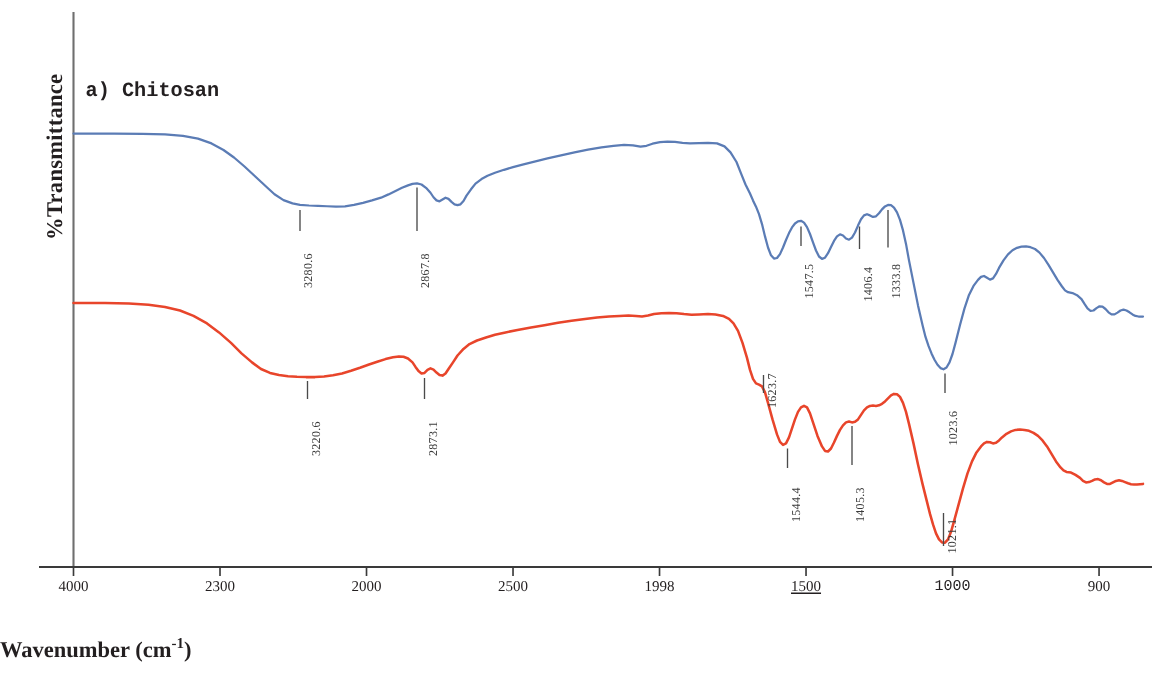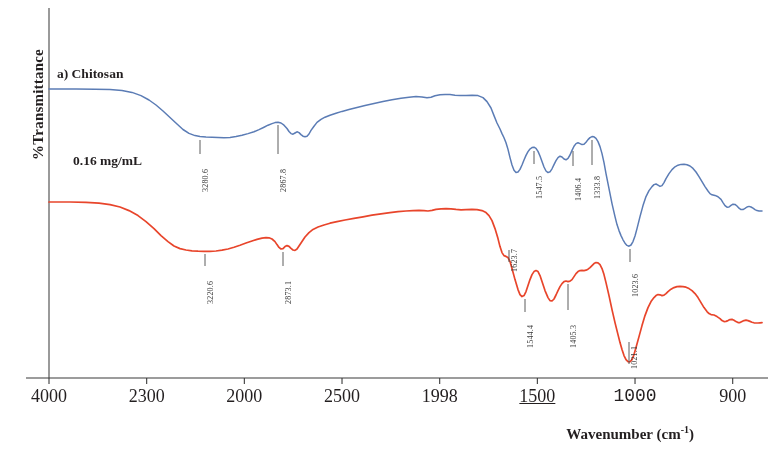--- a/index.html
+++ b/index.html
@@ -7,32 +7,32 @@
        font-family:"Liberation Serif",serif;color:#231f20;}
   #root{position:relative;width:776px;height:451px;background:#fff;}
 
   .ylabel{
     position:absolute; left:-52px; top:96px; width:180px;
     transform:rotate(-90deg); transform-origin:center center;
     text-align:center; font-weight:bold; font-size:15px;
     letter-spacing:.2px; white-space:nowrap;
   }
   .xlabel{
-    position:absolute; left:0; top:424px; width:694px; text-align:right;
+    position:absolute; left:0; top:424px; width:694px; text-align:left;
     font-weight:bold; font-size:15px;
   }
   .xlabel sup{font-size:10px;}
 
   .tick-txt{
-    position:absolute; top:386px; font-size:18px; text-align:center;
+    position:absolute; top:386px; font-size:10px; text-align:center;
     width:60px; margin-left:-30px;
   }
 
   .legend{position:absolute; font-size:13.5px; font-weight:bold; white-space:nowrap;}
-  #lg-a{left:57px; top:66px;}
+  #lg-a{left:57px; top:54px;font-family:Liberation Mono, monospace;}
   #lg-b{left:57px; top:153px;}
   #lg-b .l1{ text-decoration:underline;
              text-decoration-color:#e8452b;
              text-decoration-style:wavy;
              text-decoration-thickness:1px;
              text-underline-offset:2px;}
   #lg-b .l2{display:block; padding-left:16px;}
 
   .pk{
     position:absolute; font-size:8px; color:#3a3a3a;
@@ -170,21 +170,20 @@
 
   <div class="pk" style="left:206px; top:304px;">3220.6</div>
   <div class="pk" style="left:284px; top:304px;">2873.1</div>
   <div class="pk" style="left:510px; top:272px;">1623.7</div>
   <div class="pk" style="left:526px; top:348px;">1544.4</div>
   <div class="pk" style="left:569px; top:348px;">1405.3</div>
   <div class="pk" style="left:630px; top:369px;">1021.1</div>
 
   <div class="legend" id="lg-a">a) Chitosan</div>
   <div class="legend" id="lg-b">
-    <span class="l2">0.16 mg/mL</span>
   </div>
 
   <div id="ticklabels">
       <div class="tick-txt" style="left: 49px;">4000</div>
       <div class="tick-txt" style="left: 146.671px;">2300</div>
       <div class="tick-txt" style="left: 244.342px;">2000</div>
       <div class="tick-txt" style="left: 342.014px;">2500</div>
       <div class="tick-txt" style="left: 439.685px;">1998</div>
       <div class="tick-txt" style="left: 537.356px; text-decoration: underline;">1500</div>
       <div class="tick-txt" style="left: 635.027px; font-family: Liberation Mono, monospace;">1000</div>

